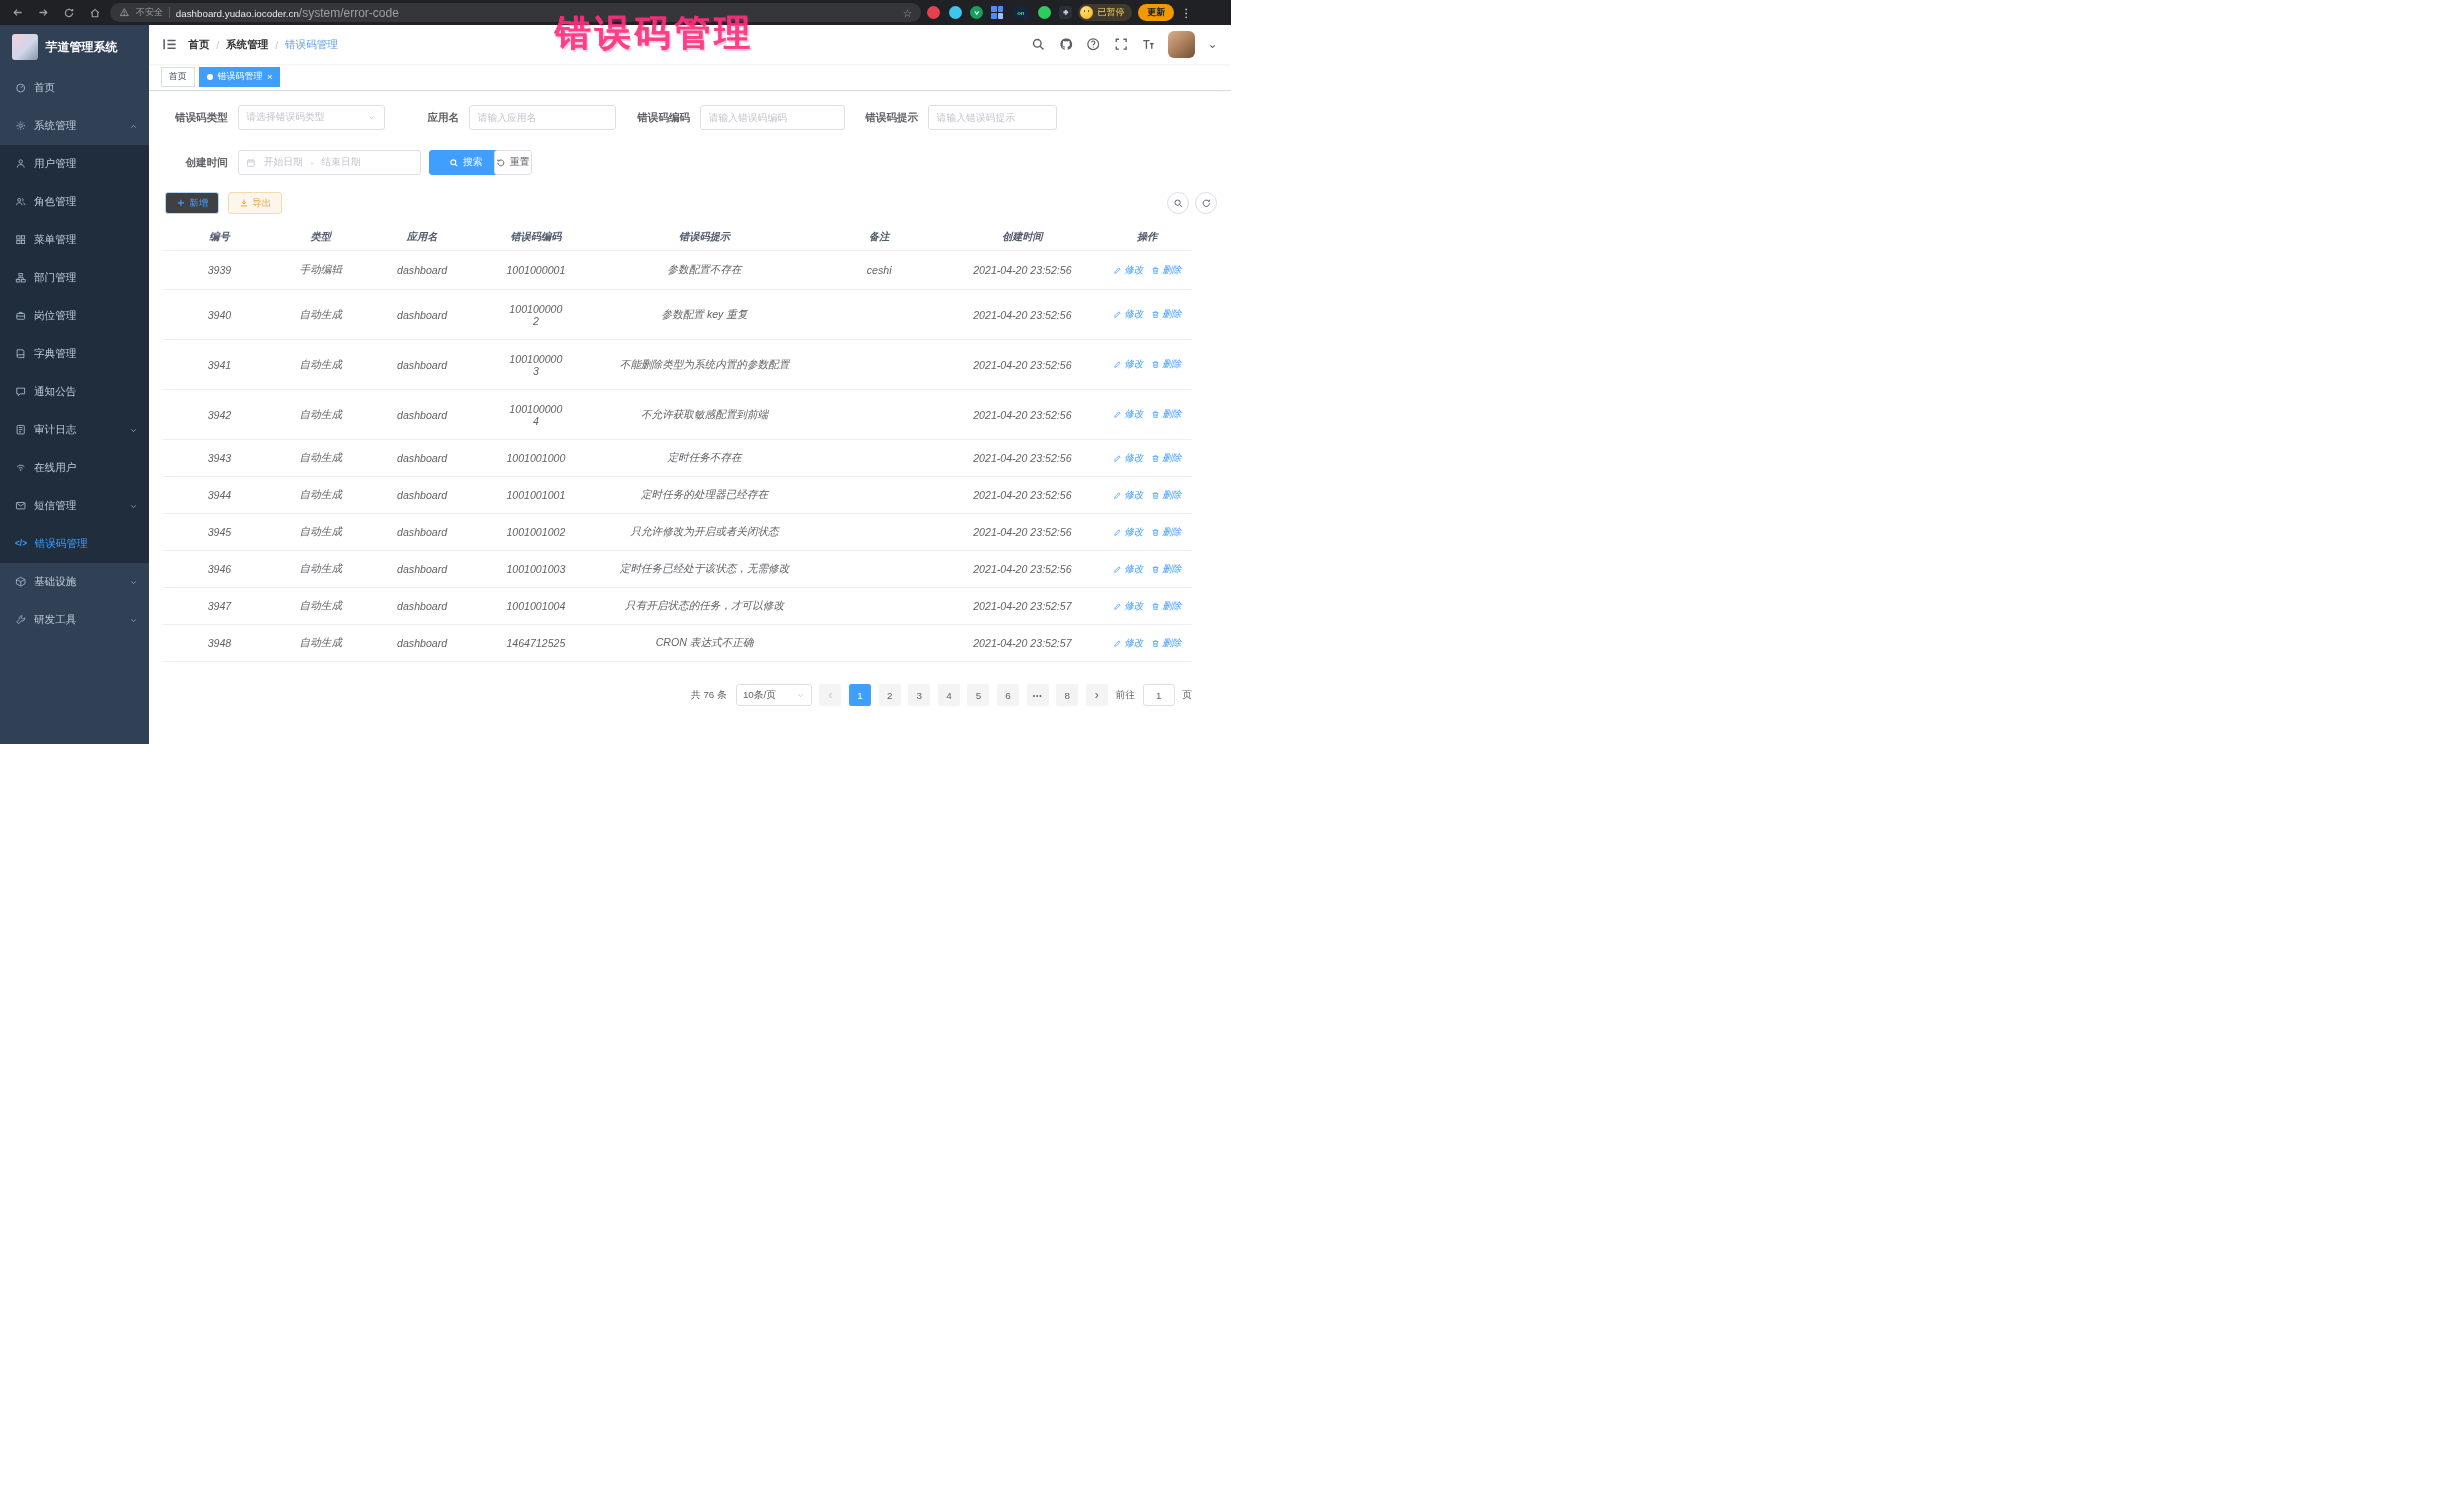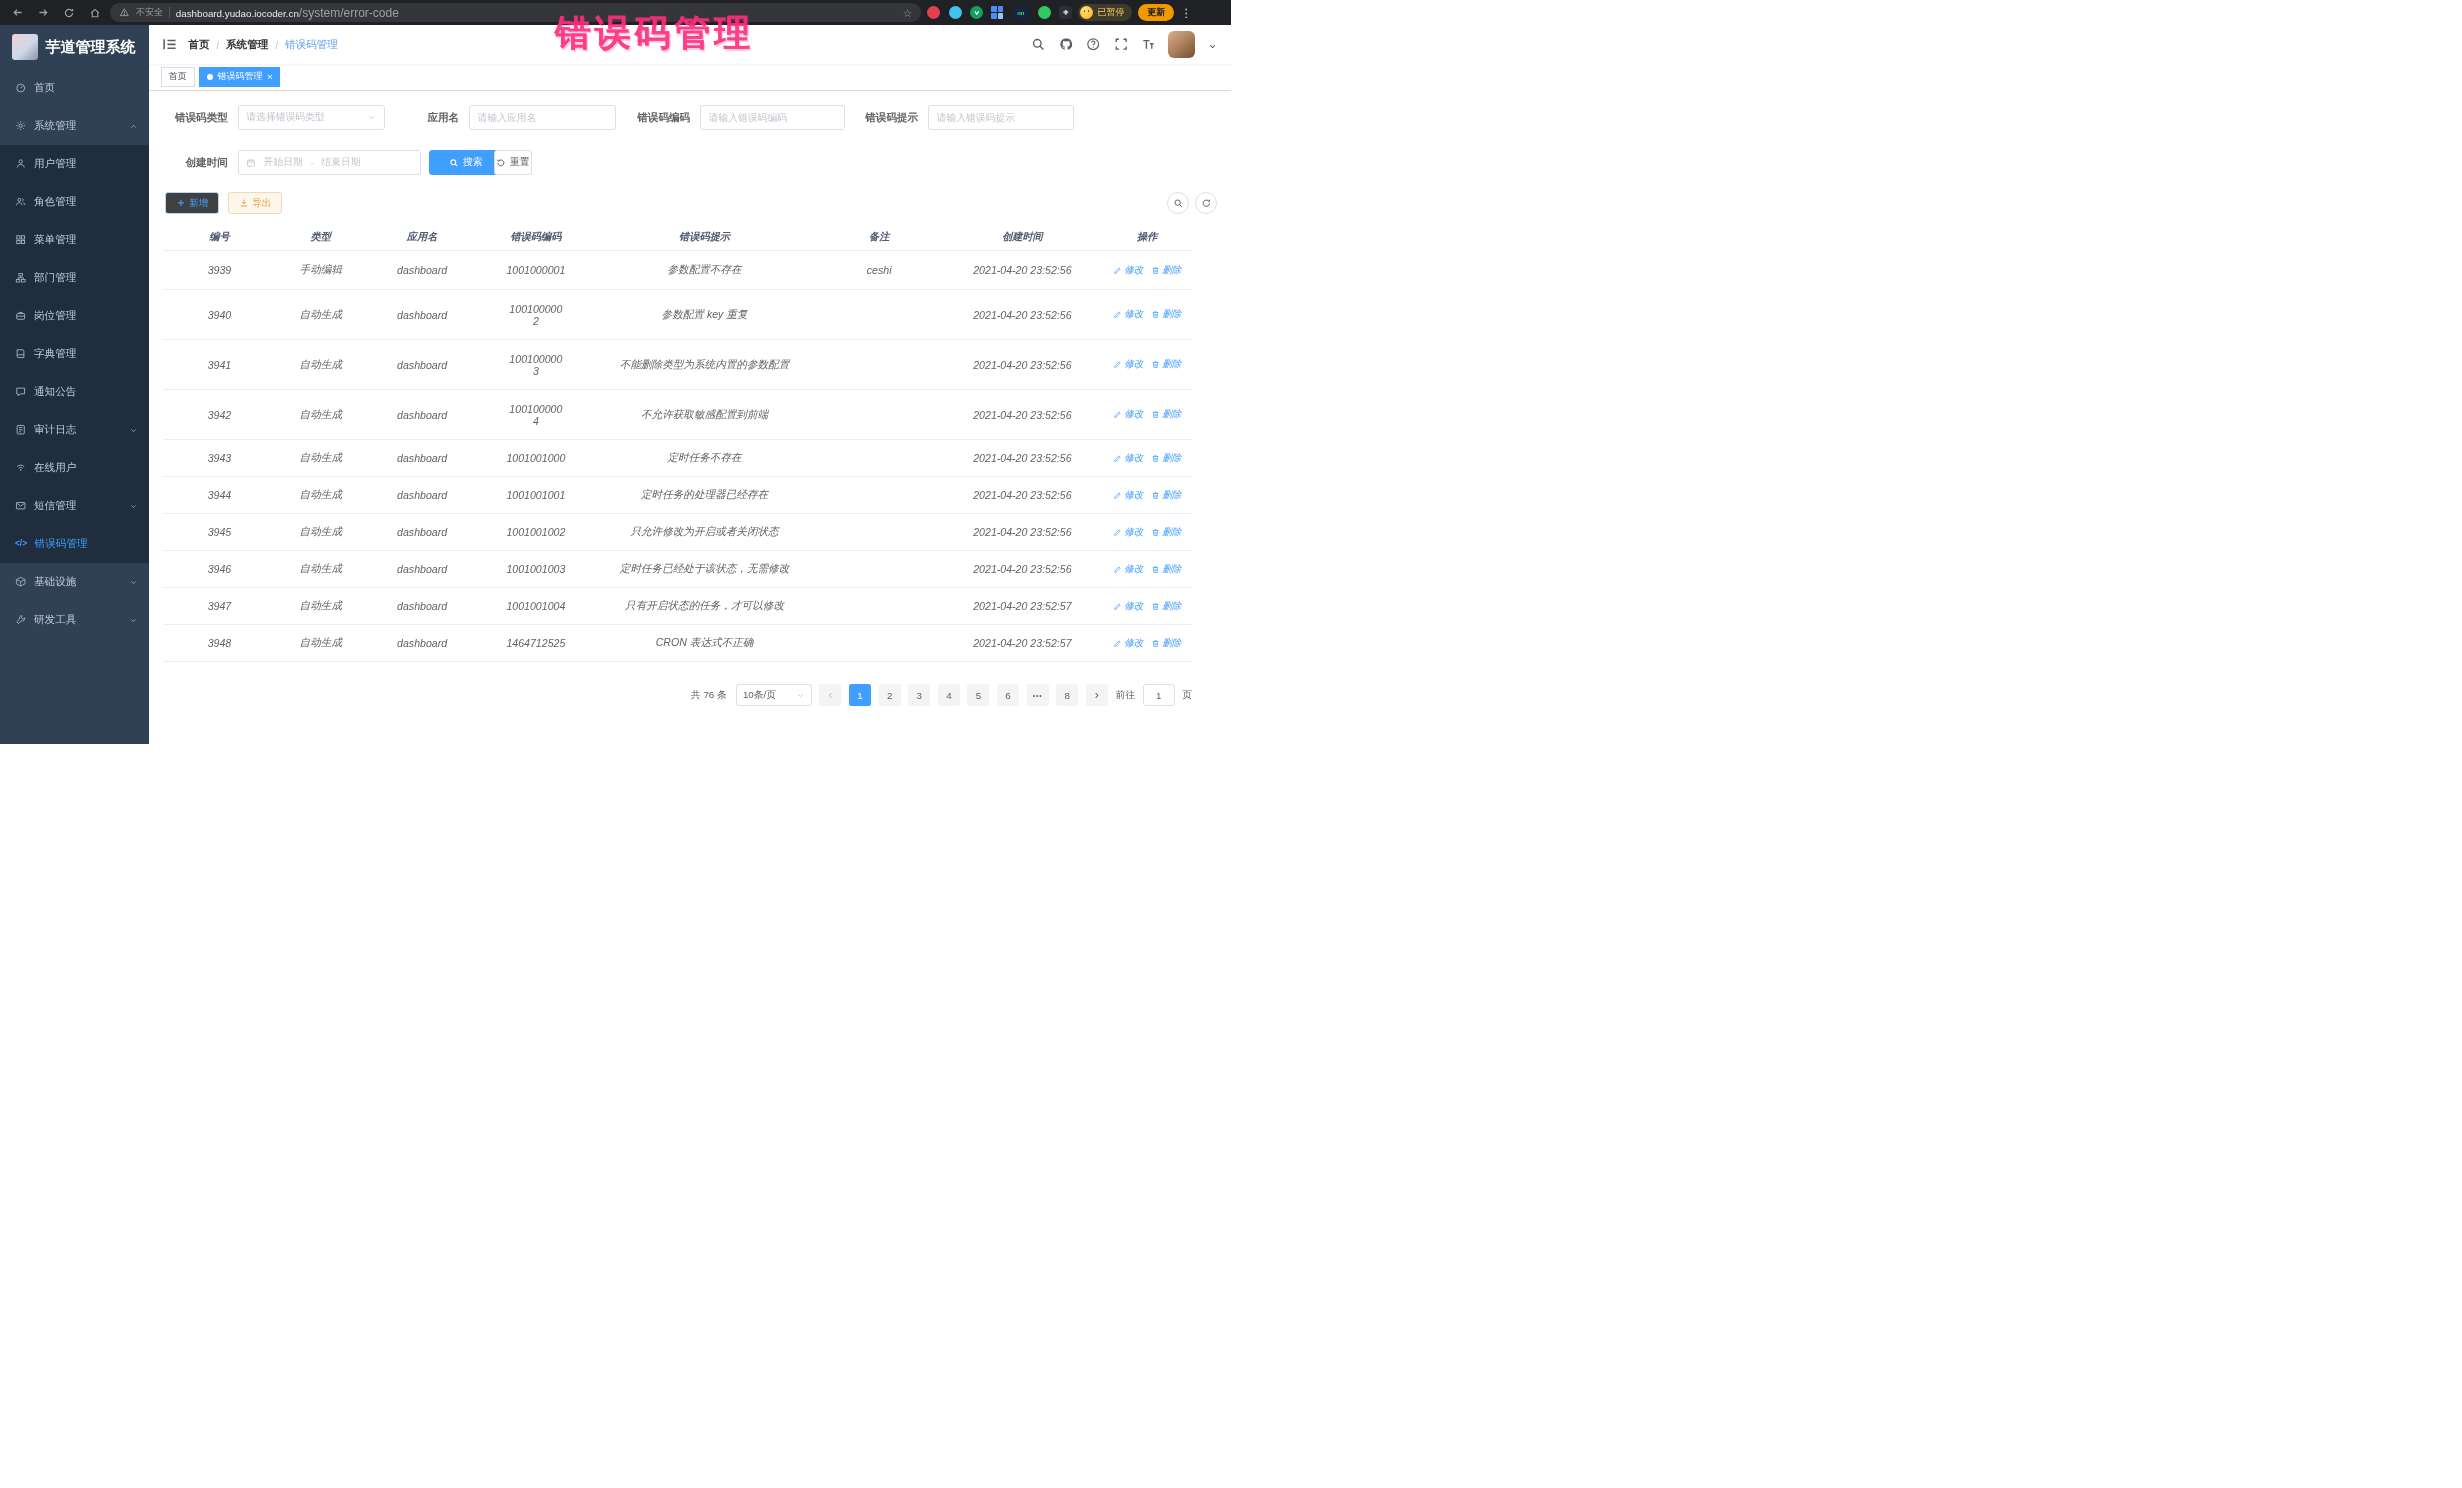--- a/index.html
+++ b/index.html
@@ -43,21 +43,21 @@
   .annotation { position:absolute; left:555px; top:9px; z-index:50; font-size:36px;
     font-weight:800; letter-spacing:3.8px; color:#ff2e7e; opacity:.92;
     text-shadow:0 0 0.8px #ff2e7e, 1.5px 1.5px 0 rgba(255,46,126,.25); pointer-events:none; }
 
   
   .app { position:absolute; top:25px; left:0; right:0; bottom:0; display:flex; }
   .sidebar { width:149px; background:#304156; color:#bfcbd9; flex:0 0 auto; overflow:hidden; }
   .logo-row { height:44px; display:flex; align-items:center; padding-left:12px; gap:7.6px; }
   .logo-img { width:26px; height:26px; border-radius:3px;
     background:linear-gradient(135deg,#f3cfd6 0%,#cfd8ea 55%,#8b93a6 100%); }
-  .logo-title { color:#fff; font-size:15px; font-weight:bold; }
+  .logo-title { color:#fff; font-size:12px; font-weight:bold; }
   .menu-item { height:38px; display:flex; align-items:center; padding:0 10.6px 0 15px;
     font-size:10.6px; cursor:pointer; gap:7.6px; }
   .submenu { background:#1f2d3d; }
   .submenu .menu-item { }
   .menu-item .lbl { flex:1 1 auto; white-space:nowrap; }
   .menu-item .ic { color:#a3b4c6; }
   .menu-item.active { color:#409eff; }
   .menu-item.active .ic { color:#409eff; }
   .ic { width:11.4px; height:11.4px; flex:0 0 auto; }
   .ic svg { width:100%; height:100%; display:block; }
@@ -461,21 +461,21 @@
           </div>
         </div>
         <div class="fgroup" style="left:474px; top:14.4px;">
           <span class="flabel" style="width:77px">错误码编码</span>
           <div class="fctrl" style="width:145px">
             <input placeholder="请输入错误码编码" style="">
           </div>
         </div>
         <div class="fgroup" style="left:702px; top:14.4px;">
           <span class="flabel" style="width:77px">错误码提示</span>
-          <div class="fctrl" style="width:146px">
+          <div class="fctrl" style="width:129px">
             <input placeholder="请输入错误码提示" style="">
           </div>
         </div>
 
         <div class="fgroup" style="left:16.7px; top:59px;">
           <span class="flabel" style="width:72px">创建时间</span>
           <div class="fctrl" style="width:183px; gap:7.6px;">
             <span class="ic" style="width:9.8px;height:9.8px;color:#c0c4cc">
                 <svg viewBox="0 0 16 16" fill="none" stroke="currentColor" stroke-width="1.3">
                   <rect x="2.5" y="3.5" width="11" height="10" rx="1"></rect>

